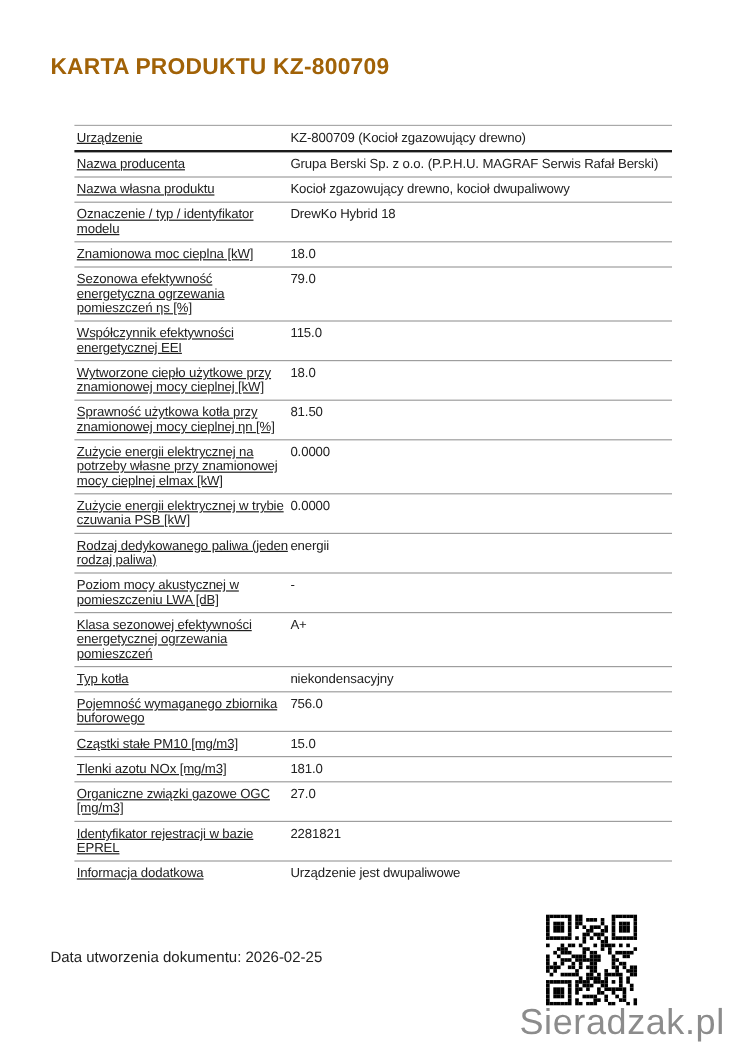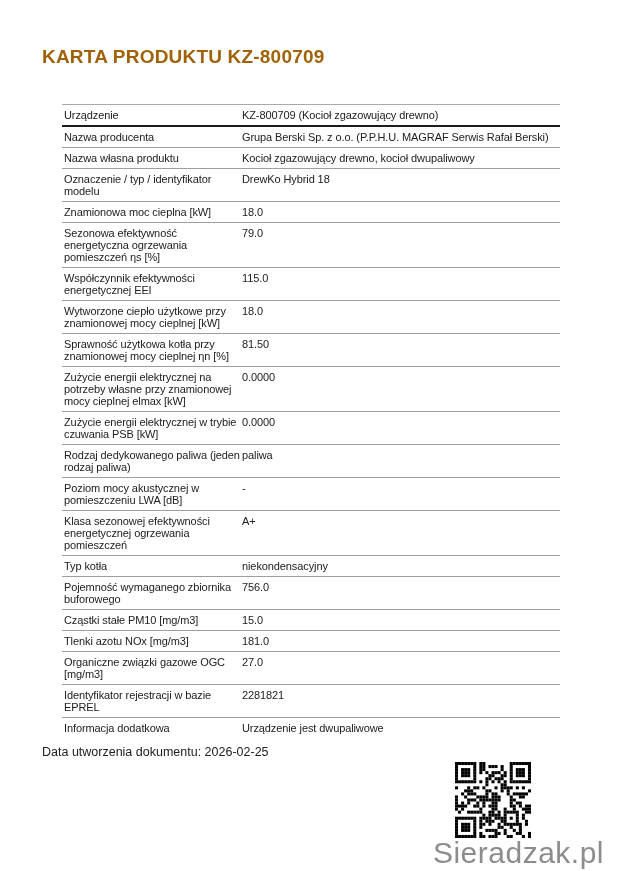--- a/index.html
+++ b/index.html
@@ -22,26 +22,26 @@
     border-collapse:collapse;
     border-top:1px solid #a9a9a9;
   }
   table.spec td {
     vertical-align:top;
     font-size:11px; line-height:12px; letter-spacing:-0.1px;
     padding:4px 0 4px 2px;
     border-bottom:1px solid #9e9e9e;
     color:#212121;
   }
-  td.label { width:176px; padding-right:20px; }
+  td.label { width:176px; padding-right:20px;text-decoration:underline; }
   td.value { white-space:nowrap; }
   tr.header-row td { border-bottom:2px solid #1c1c1c; }
   tr:last-child td { border-bottom:none;margin-top:24px; }
   .date-line {
-    position:absolute; left:42px; top:745px;
+    position:absolute; left:42px; top:791px;
     font-size:12.5px; color:#212121;
   }
   .watermark {
     position:absolute; right:18px; bottom:1px;
     font-size:30px; font-weight:400; letter-spacing:0.5px;
     color:#8c8c8c;
     z-index:1;
   }
   .qr {
     position:absolute; left:455px; top:762px;
@@ -97,21 +97,21 @@
         <tr>
           <td class="label">Zużycie energii elektrycznej na potrzeby własne  przy znamionowej mocy cieplnej elmax [kW]</td>
           <td class="value">0.0000</td>
         </tr>
         <tr>
           <td class="label">Zużycie energii elektrycznej w trybie czuwania PSB [kW]</td>
           <td class="value">0.0000</td>
         </tr>
         <tr>
           <td class="label">Rodzaj dedykowanego paliwa (jeden rodzaj paliwa)</td>
-          <td class="value">paliwa</td>
+          <td class="value">energii</td>
         </tr>
         <tr>
           <td class="label">Poziom mocy akustycznej w pomieszczeniu LWA [dB]</td>
           <td class="value">-</td>
         </tr>
         <tr>
           <td class="label">Klasa sezonowej efektywności energetycznej ogrzewania pomieszczeń</td>
           <td class="value">A+</td>
         </tr>
         <tr>

